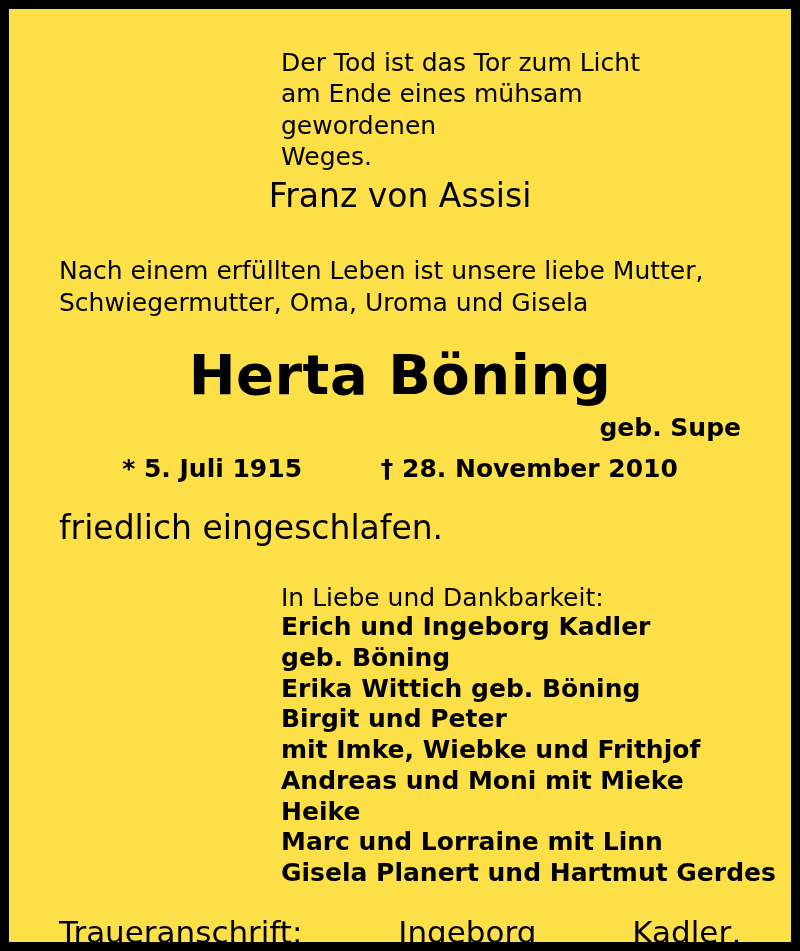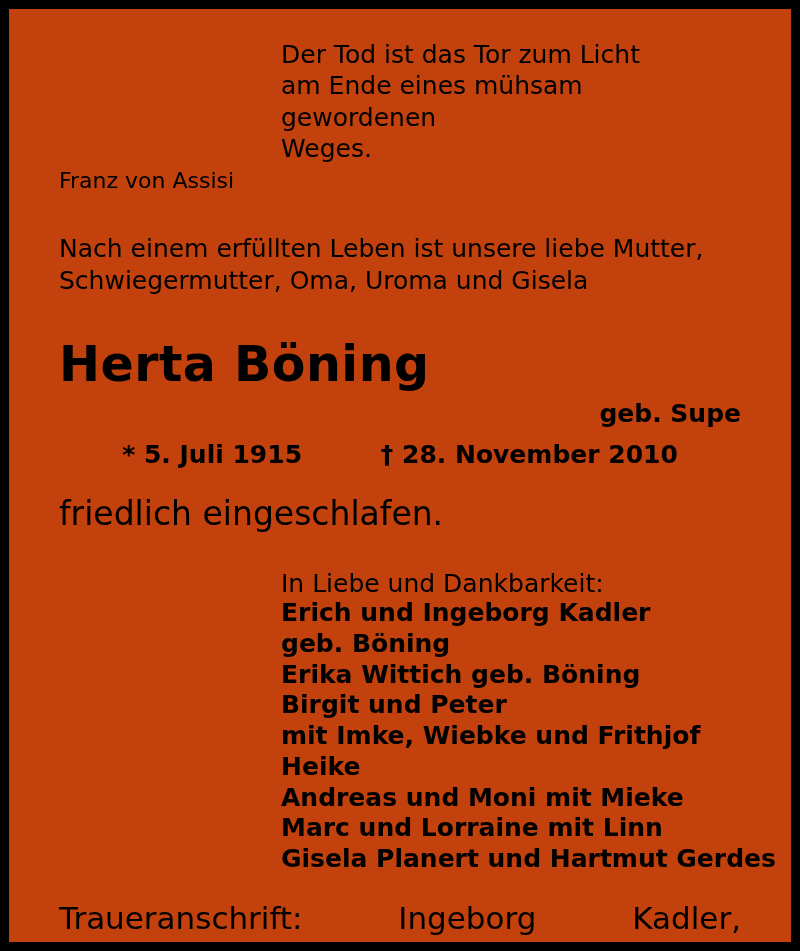--- a/index.html
+++ b/index.html
@@ -12,48 +12,49 @@
     height: 951px;
     font-family: "DejaVu Sans", sans-serif;
     color: #000000;
     overflow: hidden;
   }
   .obituary {
     box-sizing: border-box;
     width: 800px;
     height: 951px;
     border: 9px solid #000000;
-    background: #c2410c;
-    padding: 30px 50px 0 50px;
+    background: #fde047;
+    padding: 38px 50px 0 50px;
     position: relative;
   }
   .quote {
     margin-left: 222px;
     font-size: 25px;
     line-height: 1.25;
     text-align: left;
   }
   .quote-attr {
     margin-top: 4px;
-    text-align: left;
-    font-size: 22px;
+    text-align: center;
+    font-size: 33px;
   }
   .intro {
     margin-top: 40px;
     font-size: 25px;
     line-height: 1.26;
     text-align: justify;
     text-justify: inter-word;
   }
   .intro .last-line {
     text-align: left;
   }
   .name {
-    margin-top: 40px;
-    font-size: 49px;
+    margin-top: 24px;
+    text-align: center;
+    font-size: 56px;
     font-weight: bold;
     letter-spacing: 0.5px;
   }
   .born-name {
     margin-top: 6px;
     text-align: right;
     font-size: 25px;
     font-weight: bold;
   }
   .dates {
@@ -124,22 +125,22 @@
   <div class="passed">friedlich eingeschlafen.</div>
 
   <div class="thanks">In Liebe und Dankbarkeit:</div>
 
   <div class="family">
     <div>Erich und Ingeborg Kadler</div>
     <div>geb. Böning</div>
     <div>Erika Wittich geb. Böning</div>
     <div>Birgit und Peter</div>
     <div>mit Imke, Wiebke und Frithjof</div>
+    <div>Andreas und Moni mit Mieke</div>
     <div>Heike</div>
-    <div>Andreas und Moni mit Mieke</div>
     <div>Marc und Lorraine mit Linn</div>
     <div>Gisela Planert und Hartmut Gerdes</div>
   </div>
 
   <div class="address">
     <div>Traueranschrift: Ingeborg Kadler, Borkumstraße 3,</div>
     <div class="line2">26919 Brake</div>
   </div>
 
   <div class="closing">

